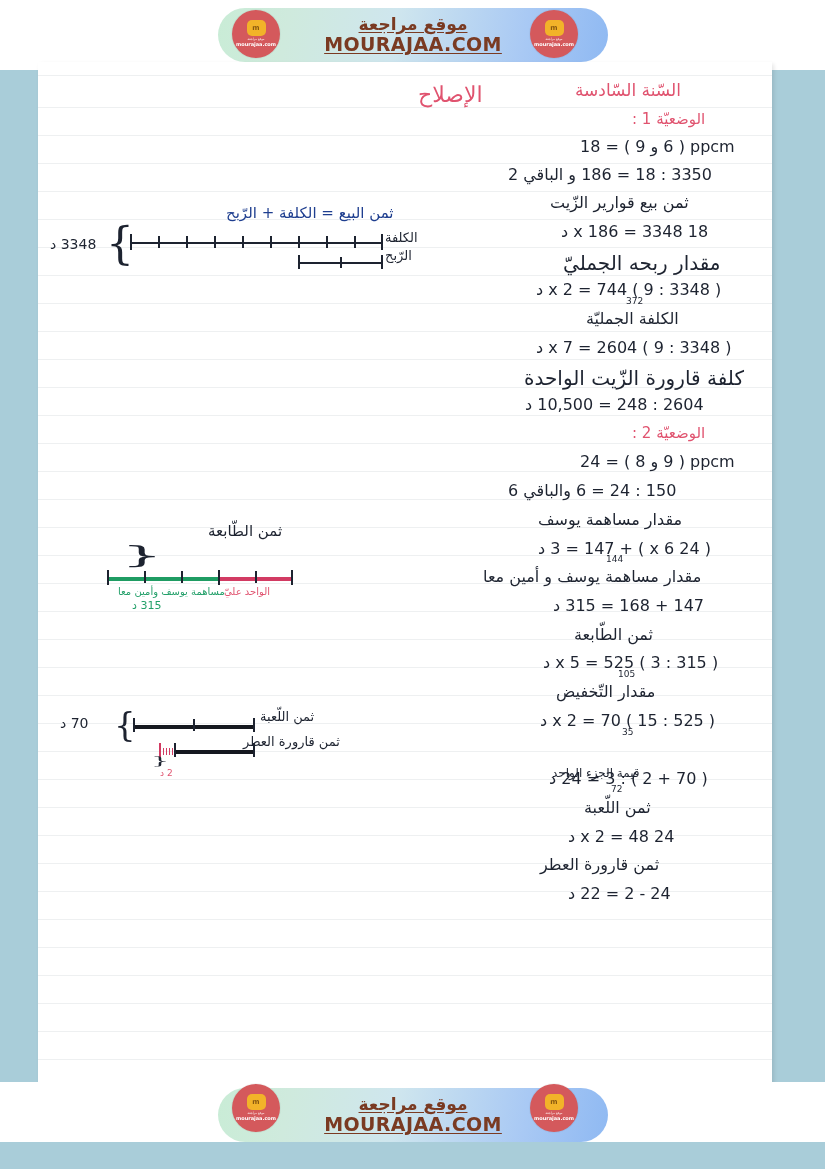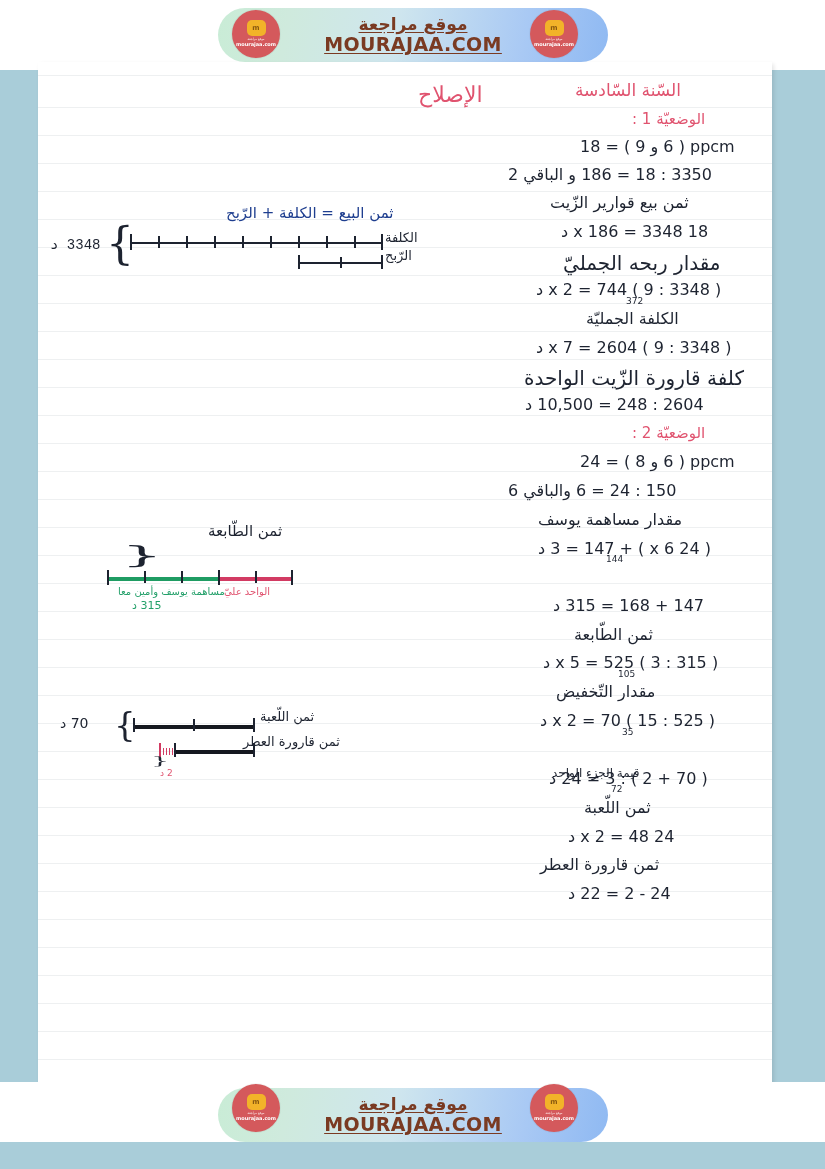--- a/index.html
+++ b/index.html
@@ -142,21 +142,21 @@
     <div class="hw" style="left:498px;top:218px;font-size:16px;">( 3348 : 9 ) x 2 = 744 د</div>
     <div class="hw tiny" style="left:588px;top:234px;">372</div>
     <div class="hw" style="left:548px;top:247px;font-size:16px;">الكلفة الجمليّة</div>
     <div class="hw" style="left:498px;top:276px;font-size:16px;">( 3348 : 9 ) x 7 = 2604 د</div>
     <div class="hw" style="left:486px;top:304px;font-size:20px;">كلفة قارورة الزّيت الواحدة</div>
     <div class="hw" style="left:487px;top:333px;font-size:16px;">2604 : 248 = 10,500 د</div>
 
     <div class="diagram">
       <div class="hw blue" style="left:188px;top:142px;font-size:15px;">ثمن البيع = الكلفة + الرّبح</div>
 
-      <div class="hw" style="left:12px;top:174px;font-size:14px;font-family:Liberation Mono, monospace;">3348 د</div>
+      <div class="hw" style="left:12px;top:174px;font-size:14px;">3348 د</div>
       <div class="brace" style="left:68px;top:160px;">{</div>
 
       <div class="hw" style="left:347px;top:168px;font-size:13px;">الكلفة</div>
       <div class="hw" style="left:347px;top:186px;font-size:13px;">الرّبح</div>
 
       <div class="axis" style="left:92px;top:180px;width:252px;"></div>
       <div class="tick" style="left:92px;top:172px;height:16px;"></div>
       <div class="tick" style="left:120px;top:174px;height:12px;"></div>
       <div class="tick" style="left:148px;top:174px;height:12px;"></div>
       <div class="tick" style="left:176px;top:174px;height:12px;"></div>
@@ -168,26 +168,27 @@
       <div class="tick" style="left:343px;top:172px;height:16px;"></div>
 
       <div class="axis" style="left:260px;top:200px;width:84px;"></div>
       <div class="tick" style="left:260px;top:193px;height:14px;"></div>
       <div class="tick" style="left:302px;top:195px;height:11px;"></div>
       <div class="tick" style="left:343px;top:193px;height:14px;"></div>
     </div>
 
     <div class="hw red" style="left:594px;top:362px;font-size:15px;">الوضعيّة 2 :</div>
 
-    <div class="hw" style="left:542px;top:390px;font-size:16px;">ppcm ( 6 و 8 ) = 24</div>
+    <div class="hw" style="left:542px;top:390px;font-size:16px;">ppcm ( 9 و 8 ) = 24</div>
     <div class="hw" style="left:470px;top:419px;font-size:16px;">150 : 24 = 6 والباقي 6</div>
     <div class="hw" style="left:500px;top:448px;font-size:16px;">مقدار مساهمة يوسف</div>
     <div class="hw" style="left:500px;top:477px;font-size:16px;">( 24 x 6 ) + 3 = 147 د</div>
     <div class="hw tiny" style="left:568px;top:492px;">144</div>
     <div class="hw" style="left:445px;top:505px;font-size:16px;"></div>
+    <div class="hw" style="left:445px;top:505px;font-size:16px;">مقدار مساهمة يوسف و أمين معا</div>
     <div class="hw" style="left:515px;top:534px;font-size:16px;">147 + 168 = 315 د</div>
     <div class="hw" style="left:536px;top:563px;font-size:16px;">ثمن الطّابعة</div>
     <div class="hw" style="left:505px;top:591px;font-size:16px;">( 315 : 3 ) x 5 = 525 د</div>
     <div class="hw tiny" style="left:580px;top:607px;">105</div>
     <div class="hw" style="left:518px;top:620px;font-size:16px;">مقدار التّخفيض</div>
     <div class="hw" style="left:502px;top:649px;font-size:16px;">( 525 : 15 ) x 2 = 70 د</div>
     <div class="hw tiny" style="left:584px;top:665px;">35</div>
     <div class="hw" style="left:514px;top:704px;font-size:12px;">قيمة الجزء الواحد</div>
     <div class="hw" style="left:511px;top:707px;font-size:16px;">( 70 + 2 ) : 3 = 24 د</div>
     <div class="hw tiny" style="left:573px;top:722px;">72</div>

